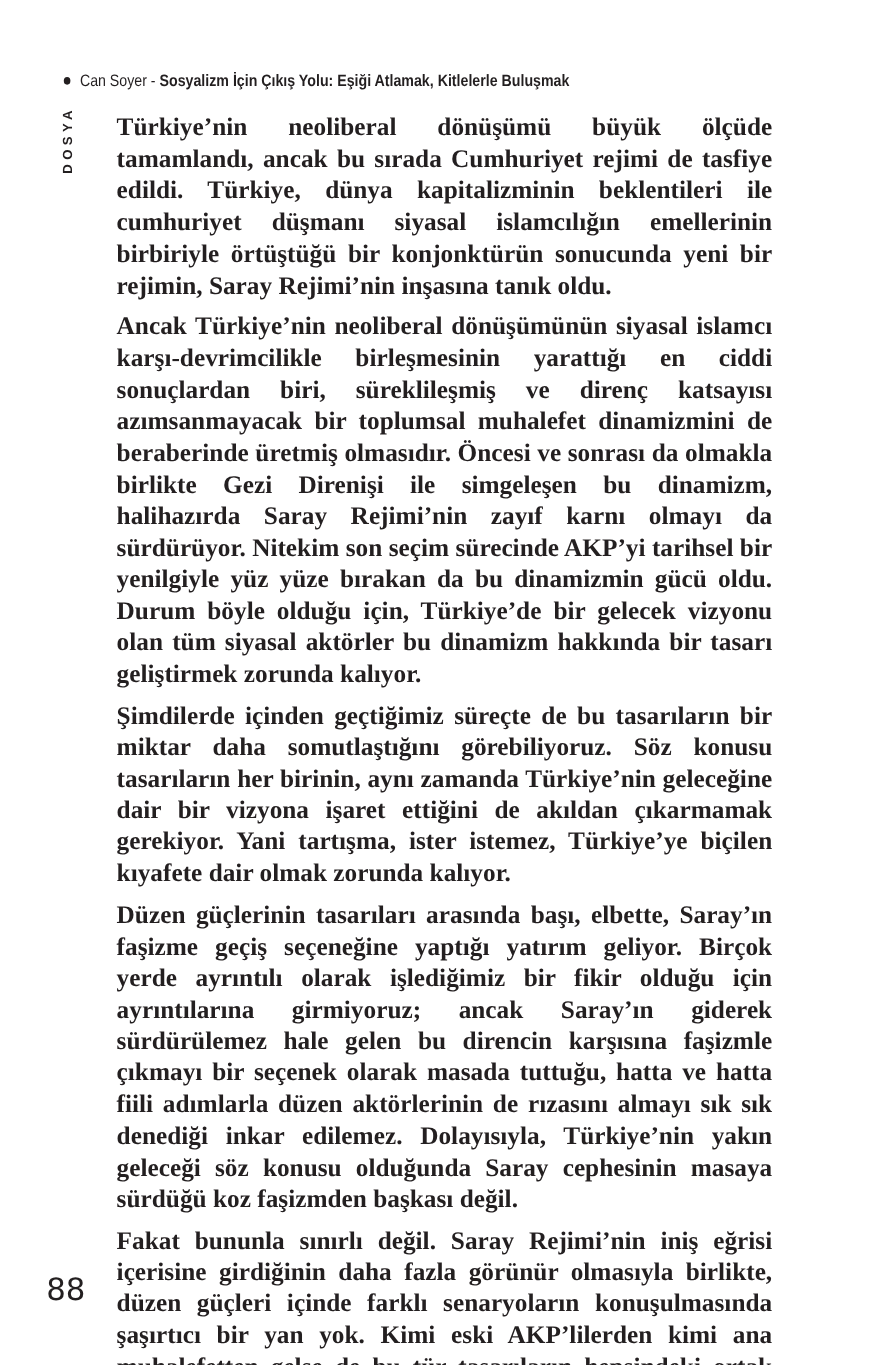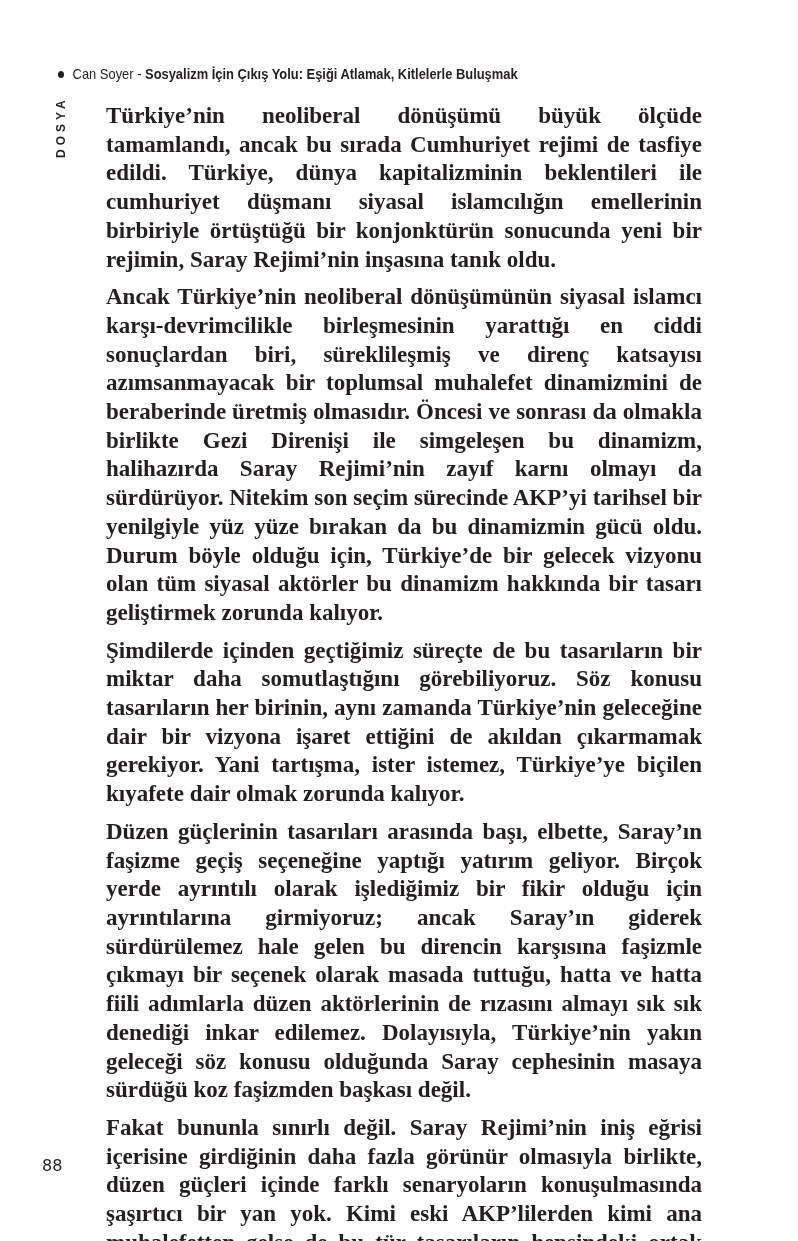--- a/index.html
+++ b/index.html
@@ -22,21 +22,21 @@
     width: 70px; text-align: left; display: block; line-height: 14px;
   }
   .content {
     position: absolute; left: 106px; top: 102px; width: 596px;
     font-family: "Liberation Serif", serif; font-size: 23px; line-height: 28.7px;
     text-align: justify; hyphens: manual; font-weight: bold;
   }
   .content p { margin: 0 0 9px 0; }
   .page-number {
     position: absolute; left: 42px; top: 1156px;
-    font-family: "DejaVu Sans", sans-serif; font-size: 16px; font-weight: normal; text-align: right;
+    font-family: "DejaVu Sans", sans-serif; font-size: 28px; font-weight: normal; text-align: right;
   }
 </style>
 </head>
 <body>
 
 <div class="header">
   <span class="bullet"></span><span class="author">Can Soyer - </span><span class="title">Sosyalizm İçin Çıkış Yolu: Eşiği Atlamak, Kitlelerle Buluşmak</span>
 </div>
 
 <div class="side-label">

